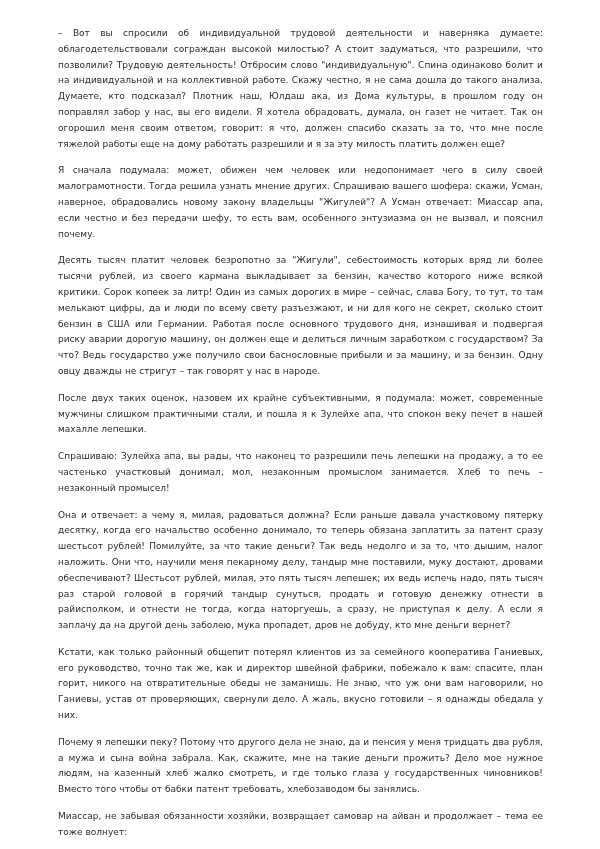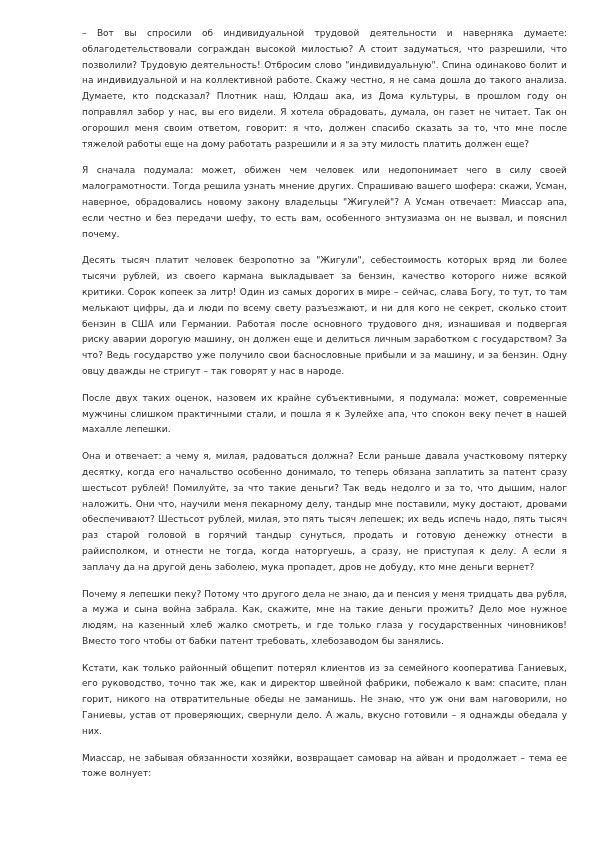--- a/index.html
+++ b/index.html
@@ -14,21 +14,21 @@
     font-family: "DejaVu Sans", "Liberation Sans", sans-serif;
     color: #2b2b2b;
     overflow: hidden;
   }
   #page {
     width: 600px;
     height: 849px;
     background: #ffffff;
     position: relative;
     box-sizing: border-box;
-    padding: 26px 57px 0 82px;
+    padding: 26px 57px 0 58px;
   }
   .doc-body {
     width: 485px;
   }
   p.para {
     margin: 0 0 11px 0;
     font-size: 9.0px;
     line-height: 15.8px;
     text-align: justify;
     text-justify: inter-word;
@@ -44,19 +44,20 @@
 </style>
 </head>
 <body>
 
 <div id="page">
   <div class="doc-body">
     <p class="para">– Вот вы спросили об индивидуальной трудовой деятельности и наверняка думаете: облагодетельствовали сограждан высокой милостью? А стоит задуматься, что разрешили, что позволили? Трудовую деятельность! Отбросим слово "индивидуальную". Спина одинаково болит и на индивидуальной и на коллективной работе. Скажу честно, я не сама дошла до такого анализа. Думаете, кто подсказал? Плотник наш, Юлдаш ака, из Дома культуры, в прошлом году он поправлял забор у нас, вы его видели. Я хотела обрадовать, думала, он газет не читает. Так он огорошил меня своим ответом, говорит: я что, должен спасибо сказать за то, что мне после тяжелой работы еще на дому работать разрешили и я за эту милость платить должен еще?</p>
     <p class="para">Я сначала подумала: может, обижен чем человек или недопонимает чего в силу своей малограмотности. Тогда решила узнать мнение других. Спрашиваю вашего шофера: скажи, Усман, наверное, обрадовались новому закону владельцы "Жигулей"? А Усман отвечает: Миассар апа, если честно и без передачи шефу, то есть вам, особенного энтузиазма он не вызвал, и пояснил почему.</p>
     <p class="para">Десять тысяч платит человек безропотно за "Жигули", себестоимость которых вряд ли более тысячи рублей, из своего кармана выкладывает за бензин, качество которого ниже всякой критики. Сорок копеек за литр! Один из самых дорогих в мире – сейчас, слава Богу, то тут, то там мелькают цифры, да и люди по всему свету разъезжают, и ни для кого не секрет, сколько стоит бензин в США или Германии. Работая после основного трудового дня, изнашивая и подвергая риску аварии дорогую машину, он должен еще и делиться личным заработком с государством? За что? Ведь государство уже получило свои баснословные прибыли и за машину, и за бензин. Одну овцу дважды не стригут – так говорят у нас в народе.</p>
     <p class="para">После двух таких оценок, назовем их крайне субъективными, я подумала: может, современные мужчины слишком практичными стали, и пошла я к Зулейхе апа, что спокон веку печет в нашей махалле лепешки.</p>
+    <p class="para">Спрашиваю: Зулейха апа, вы рады, что наконец то разрешили печь лепешки на продажу, а то ее частенько участковый донимал, мол, незаконным промыслом занимается. Хлеб то печь – незаконный промысел!</p>
     <p class="para">Она и отвечает: а чему я, милая, радоваться должна? Если раньше давала участковому пятерку десятку, когда его начальство особенно донимало, то теперь обязана заплатить за патент сразу шестьсот рублей! Помилуйте, за что такие деньги? Так ведь недолго и за то, что дышим, налог наложить. Они что, научили меня пекарному делу, тандыр мне поставили, муку достают, дровами обеспечивают? Шестьсот рублей, милая, это пять тысяч лепешек; их ведь испечь надо, пять тысяч раз старой головой в горячий тандыр сунуться, продать и готовую денежку отнести в райисполком, и отнести не тогда, когда наторгуешь, а сразу, не приступая к делу. А если я заплачу да на другой день заболею, мука пропадет, дров не добуду, кто мне деньги вернет?</p>
+    <p class="para">Кстати, как только районный общепит потерял клиентов из за семейного кооператива Ганиевых, его руководство, точно так же, как и директор швейной фабрики, побежало к вам: спасите, план горит, никого на отвратительные обеды не заманишь. Не знаю, что уж они вам наговорили, но Ганиевы, устав от проверяющих, свернули дело. А жаль, вкусно готовили – я однажды обедала у них.</p>
     <p class="para">Почему я лепешки пеку? Потому что другого дела не знаю, да и пенсия у меня тридцать два рубля, а мужа и сына война забрала. Как, скажите, мне на такие деньги прожить? Дело мое нужное людям, на казенный хлеб жалко смотреть, и где только глаза у государственных чиновников! Вместо того чтобы от бабки патент требовать, хлебозаводом бы занялись.</p>
-    <p class="para">Кстати, как только районный общепит потерял клиентов из за семейного кооператива Ганиевых, его руководство, точно так же, как и директор швейной фабрики, побежало к вам: спасите, план горит, никого на отвратительные обеды не заманишь. Не знаю, что уж они вам наговорили, но Ганиевы, устав от проверяющих, свернули дело. А жаль, вкусно готовили – я однажды обедала у них.</p>
     <p class="para">Миассар, не забывая обязанности хозяйки, возвращает самовар на айван и продолжает – тема ее тоже волнует:</p>
 
   </div>
 </div>
 
 </body></html>

